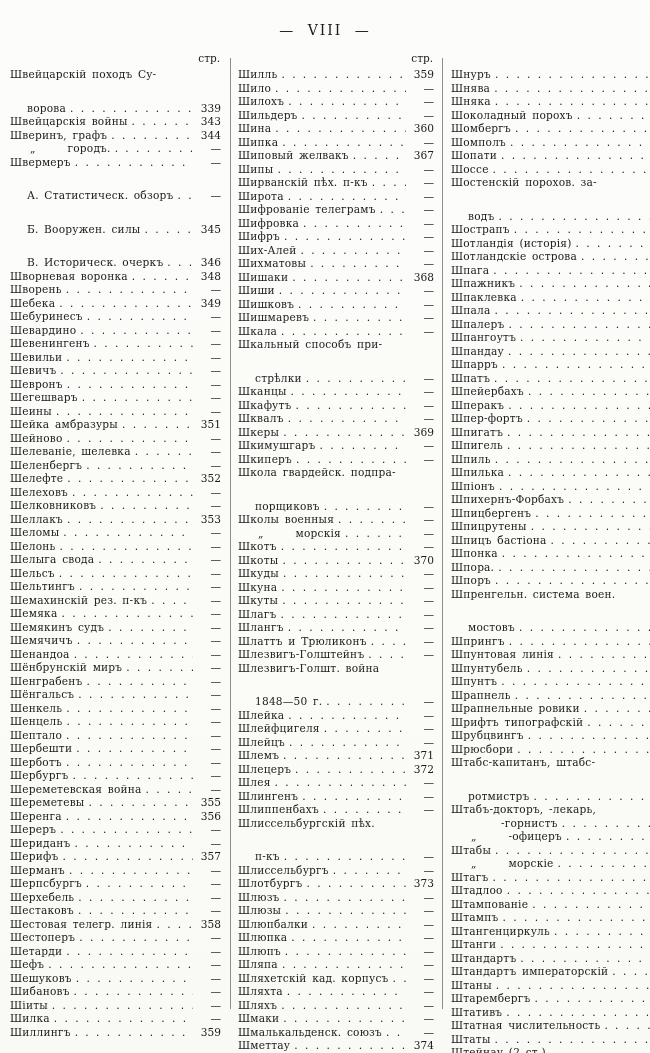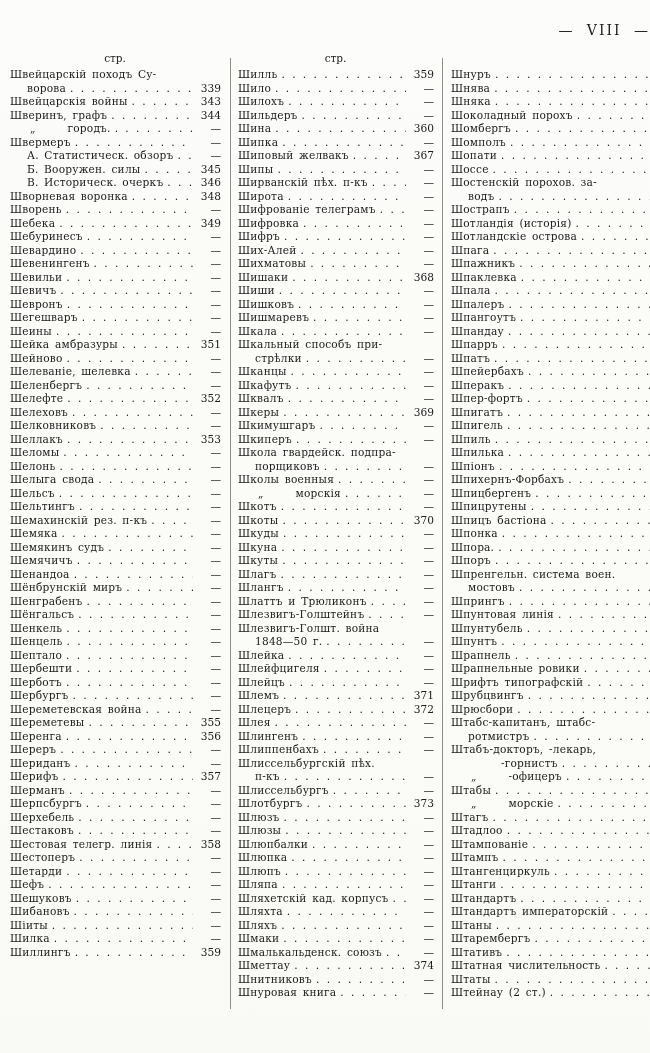--- a/index.html
+++ b/index.html
@@ -9,21 +9,21 @@
     font-family:"DejaVu Serif","Liberation Serif",serif;
     color:#1b1b1b;
     position:relative;
     overflow:hidden;
   }
   .page{
     position:absolute;inset:0;
     background:linear-gradient(180deg,#fcfcfa 0%,#fbfbf8 60%,#f9f9f5 100%);
   }
   .folio{
-    text-align:right;
+    text-align:center;
     margin-top:22px;
     font-size:14px;
     letter-spacing:2px;
     word-spacing:6px;
   }
   .cols{
     display:grid;
     grid-template-columns:219px 213px 1fr;
     padding:6px 8px 0 10px;
     margin-top:8px;
@@ -33,39 +33,39 @@
   .col.c3{padding-left:9px;padding-right:2px;}
   .vrule{
     position:absolute;
     top:58px;bottom:44px;
     width:1px;
     background:#8d8d89;
   }
   .vr1{left:230px;}
   .vr2{left:442px;}
   .colhead{
-    text-align:center;
+    text-align:right;
     font-size:10.5px;
     padding-right:1px;
     margin-bottom:4px;
   }
   .row{
     display:flex;
     align-items:baseline;
     font-size:10.6px;
     line-height:13.5px;
     white-space:nowrap;
     overflow:hidden;
   }
   .row .t{
     flex:0 0 auto;
     word-spacing:2px;
     letter-spacing:.2px;
   }
-  .row.i1{padding-left:17px;}
+  .row.i1{padding-left:17px;margin-top:20px;}
   .row.i2{padding-left:50px;}
   .row.dt .ditto{flex:0 0 auto;padding-left:20px;}
   .row.dt .t{margin-left:32px;text-align:center;}
   .lead{
     flex:1 1 auto;
     overflow:hidden;
     white-space:nowrap;
     margin:0 3px 0 4px;
     min-width:0;
   }

